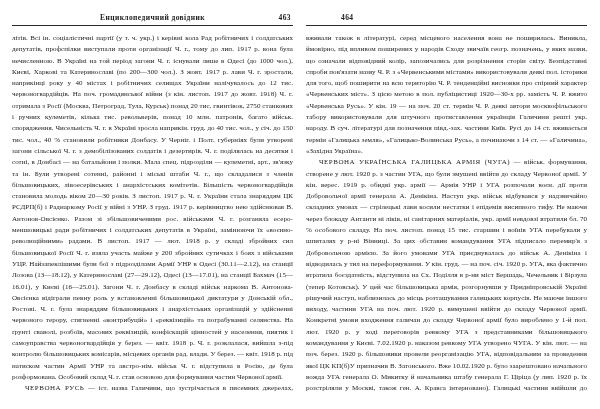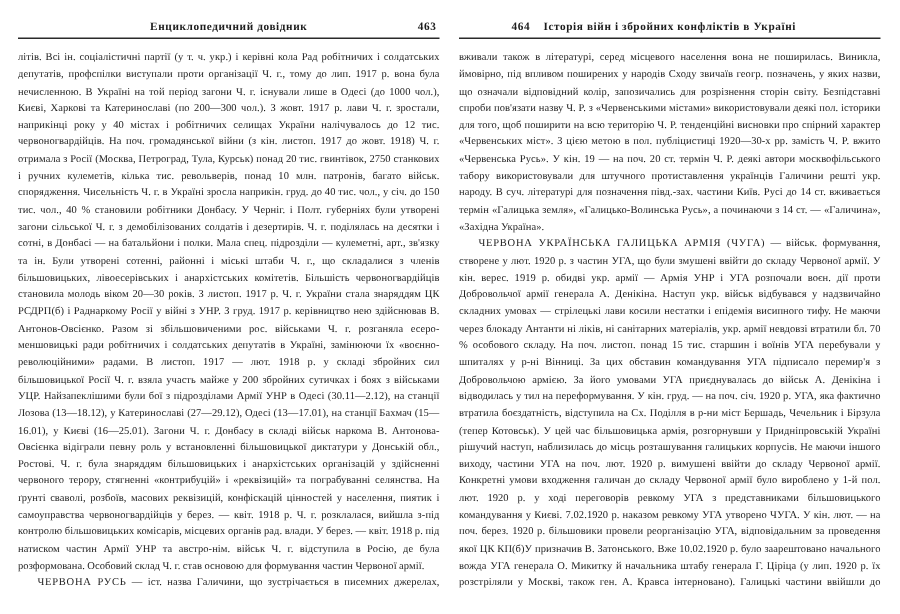--- a/index.html
+++ b/index.html
@@ -57,21 +57,20 @@
     </div>
     <div class="page-body">
       <p><span>літів. Всі ін. соціалістичні партії (у т. ч. укр.) і керівні кола Рад робітничих і солдатських депутатів, профспілки виступали проти організації Ч. г., тому до лип. 1917 р. вона була нечисленною. В Україні на той період загони Ч. г. існували лише в Одесі (до 1000 чол.), Києві, Харкові та Катеринославі (по 200—300 чол.). З жовт. 1917 р. лави Ч. г. зростали, наприкінці року у 40 містах і робітничих селищах України налічувалось до 12 тис. червоногвардійців. На поч. громадянської війни (з кін. листоп. 1917 до жовт. 1918) Ч. г. отримала з Росії (Москва, Петроград, Тула, Курськ) понад 20 тис. гвинтівок, 2750 станкових і ручних кулеметів, кілька тис. револьверів, понад 10 млн. патронів, багато військ. спорядження. Чисельність Ч. г. в Україні зросла наприкін. груд. до 40 тис. чол., у січ. до 150 тис. чол., 40 % становили робітники Донбасу. У Черніг. і Полт. губерніях були утворені загони сільської Ч. г. з демобілізованих солдатів і дезертирів. Ч. г. поділялась на десятки і сотні, в Донбасі — на батальйони і полки. Мала спец. підрозділи — кулеметні, арт., зв'язку та ін. Були утворені сотенні, районні і міські штаби Ч. г., що складалися з членів більшовицьких, лівоесерівських і анархістських комітетів. Більшість червоногвардійців становила молодь віком 20—30 років. З листоп. 1917 р. Ч. г. України стала знаряддям ЦК РСДРП(б) і Раднаркому Росії у війні з УНР. З груд. 1917 р. керівництво нею здійснював В. Антонов-Овсієнко. Разом зі збільшовиченими рос. військами Ч. г. розганяла есеро-меншовицькі ради робітничих і солдатських депутатів в Україні, замінюючи їх «воєнно-революційними» радами. В листоп. 1917 — лют. 1918 р. у складі збройних сил більшовицької Росії Ч. г. взяла участь майже у 200 збройних сутичках і боях з військами УЦР. Найзапеклішими були бої з підрозділами Армії УНР в Одесі (30.11—2.12), на станції Лозова (13—18.12), у Катеринославі (27—29.12), Одесі (13—17.01), на станції Бахмач (15—16.01), у Києві (16—25.01). Загони Ч. г. Донбасу в складі військ наркома В. Антонова-Овсієнка відіграли певну роль у встановленні більшовицької диктатури у Донській обл., Ростові. Ч. г. була знаряддям більшовицьких і анархістських організацій у здійсненні червоного терору, стягненні «контрибуцій» і «реквізицій» та пограбуванні селянства. На ґрунті сваволі, розбоїв, масових реквізицій, конфіскацій цінностей у населення, пиятик і самоуправства червоногвардійців у берез. — квіт. 1918 р. Ч. г. розклалася, вийшла з-під контролю більшовицьких комісарів, місцевих органів рад. влади. У берез. — квіт. 1918 р. під натиском частин Армії УНР та австро-нім. військ Ч. г. відступила в Росію, де була розформована. Особовий склад Ч. г. став основою для формування частин Червоної армії.</span></p>
       <p class="entry"><b class="headword">ЧЕРВОНА РУСЬ</b><span> — іст. назва Галичини, що зустрічається в писемних джерелах, переважно іноземних, у 16—19 ст. Термін Ч. Р. вперше вжив нім. картограф 15 ст. Фра Мауро для позначення земель у басейні р. Дон. Пол. історик поч. 17 ст. Ш. Старовольський називав Ч. Р. укр. землі. Згодом поступово цей термін закріпився в іст. і геогр. літературі для позначення території колишнього Галицького князівства (за адмін. поділом 15—18 ст. — Руське і Белзьке воєводства). Назву Ч. Р.</span></p>
     </div>
   </div>
 
   <div class="page page-right">
     <div class="page-header">
       <span class="page-num left">464</span>
-      <span class="running-title">Історія війн і збройних конфліктів в Україні</span>
     </div>
     <div class="page-body">
       <p><span>вживали також в літературі, серед місцевого населення вона не поширилась. Виникла, ймовірно, під впливом поширених у народів Сходу звичаїв геогр. позначень, у яких назви, що означали відповідний колір, запозичались для розрізнення сторін світу. Безпідставні спроби пов'язати назву Ч. Р. з «Червенськими містами» використовували деякі пол. історики для того, щоб поширити на всю територію Ч. Р. тенденційні висновки про спірний характер «Червенських міст». З цією метою в пол. публіцистиці 1920—30-х рр. замість Ч. Р. вжито «Червенська Русь». У кін. 19 — на поч. 20 ст. термін Ч. Р. деякі автори москвофільського табору використовували для штучного протиставлення українців Галичини решті укр. народу. В суч. літературі для позначення півд.-зах. частини Київ. Русі до 14 ст. вживається термін «Галицька земля», «Галицько-Волинська Русь», а починаючи з 14 ст. — «Галичина», «Західна Україна».</span></p>
       <p class="entry"><b class="headword">ЧЕРВОНА УКРАЇНСЬКА ГАЛИЦЬКА АРМІЯ (ЧУГА)</b><span> — військ. формування, створене у лют. 1920 р. з частин УГА, що були змушені ввійти до складу Червоної армії. У кін. верес. 1919 р. обидві укр. армії — Армія УНР і УГА розпочали воєн. дії проти Добровольчої армії генерала А. Денікіна. Наступ укр. військ відбувався у надзвичайно складних умовах — стрілецькі лави косили нестатки і епідемія висипного тифу. Не маючи через блокаду Антанти ні ліків, ні санітарних матеріалів, укр. армії невдовзі втратили бл. 70 % особового складу. На поч. листоп. понад 15 тис. старшин і воїнів УГА перебували у шпиталях у р-ні Вінниці. За цих обставин командування УГА підписало перемир'я з Добровольчою армією. За його умовами УГА приєднувалась до військ А. Денікіна і відводилась у тил на переформування. У кін. груд. — на поч. січ. 1920 р. УГА, яка фактично втратила боєздатність, відступила на Сх. Поділля в р-ни міст Бершадь, Чечельник і Бірзула (тепер Котовськ). У цей час більшовицька армія, розгорнувши у Придніпровській Україні рішучий наступ, наблизилась до місць розташування галицьких корпусів. Не маючи іншого виходу, частини УГА на поч. лют. 1920 р. вимушені ввійти до складу Червоної армії. Конкретні умови входження галичан до складу Червоної армії було вироблено у 1-й пол. лют. 1920 р. у ході переговорів ревкому УГА з представниками більшовицького командування у Києві. 7.02.1920 р. наказом ревкому УГА утворено ЧУГА. У кін. лют. — на поч. берез. 1920 р. більшовики провели реорганізацію УГА, відповідальним за проведення якої ЦК КП(б)У призначив В. Затонського. Вже 10.02.1920 р. було заарештовано начального вожда УГА генерала О. Микитку й начальника штабу генерала Г. Ціріца (у лип. 1920 р. їх розстріляли у Москві, також ген. А. Кравса інтерновано). Галицькі частини ввійшли до складу 12-ї армії і невдовзі підпорядковувались командуванню Пд.-Зх. фронту. Начальна команда УГА ліквідовувалась, створювався Головний штаб ЧУГА, начальником якого призначили В. Порайка. Начальником (спершу командувачем) став рос. полковник В. Іванів, політкомісаром М. Михайлик. Новостворений Центральний ревком (згодом Галревком), військові відділи — галицький кавалерій-</span></p>
     </div>
   </div>
 
 </div>
 
 </body></html>

